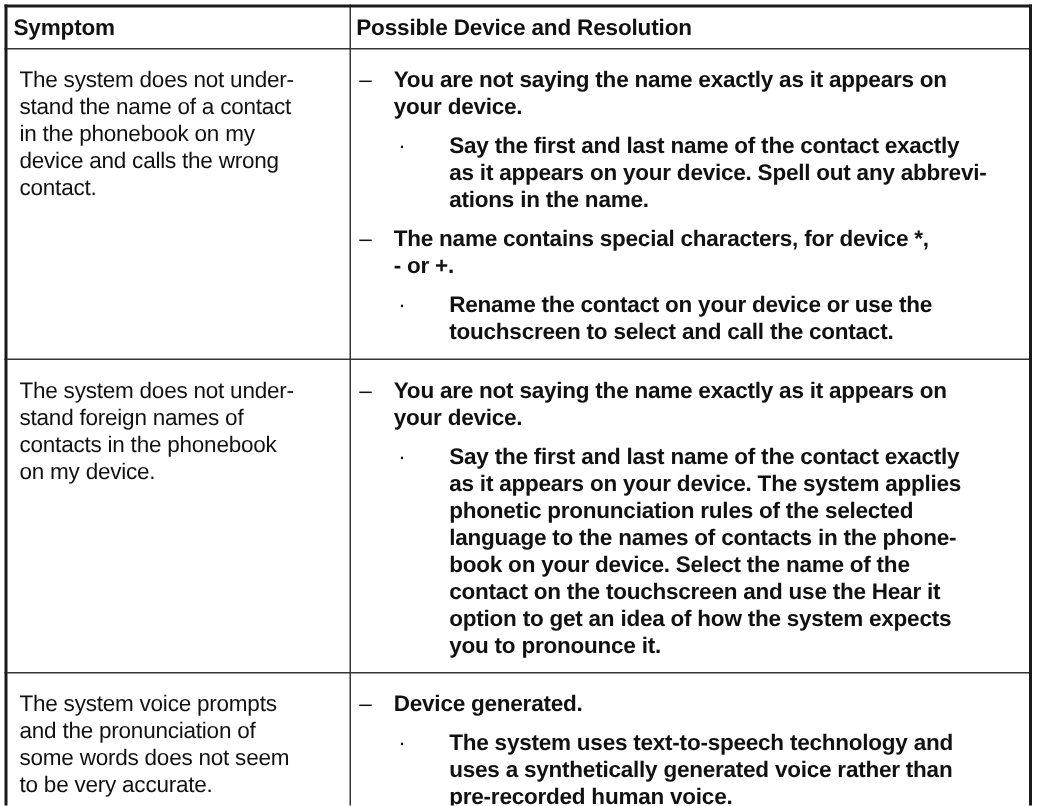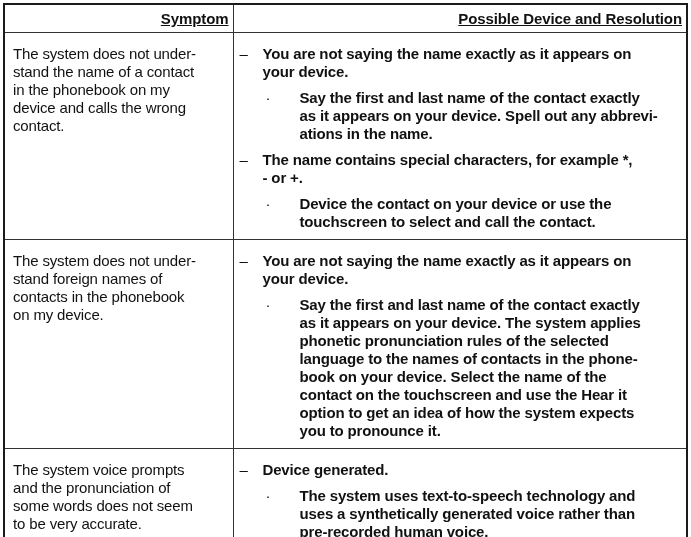--- a/index.html
+++ b/index.html
@@ -30,25 +30,24 @@
   col.col-symptom { width: 229px; }
   col.col-cause  { width: 454px; }
   th, td {
     border: 1px solid #333333;
     vertical-align: top;
     box-sizing: border-box;
   }
   th {
     font-size: 15px;
     font-weight: bold;
-    text-align: right;
+    text-align: left;
     vertical-align: middle;
     padding: 4px 4px;
     letter-spacing: -0.1px;
-    text-decoration: underline;
   }
   tr.header-row { height: 28px; }
   tr.row-1 { height: 198px; }
   tr.row-2 { height: 204px; }
   tr.row-3 { height: 93px; }
   td.symptom-cell {
     font-size: 15px;
     line-height: 18px;
     padding: 12px 8px 8px 8px;
     white-space: pre-line;
@@ -109,26 +108,26 @@
 your device.</div>
           </div>
           <div class="cause-item sub">
             <span class="bullet">·</span>
             <div class="item-text">Say the first and last name of the contact exactly
 as it appears on your device. Spell out any abbrevi-
 ations in the name.</div>
           </div>
           <div class="cause-item">
             <span class="bullet">–</span>
-            <div class="item-text">The name contains special characters, for example *,
+            <div class="item-text">The name contains special characters, for device *,
 - or +.</div>
           </div>
           <div class="cause-item sub">
             <span class="bullet">·</span>
-            <div class="item-text">Device the contact on your device or use the
+            <div class="item-text">Rename the contact on your device or use the
 touchscreen to select and call the contact.</div>
           </div>
         </td>
       </tr>
 
       <tr class="row-2">
         <td class="symptom-cell">The system does not under-
 stand foreign names of
 contacts in the phonebook
 on my device.</td>

